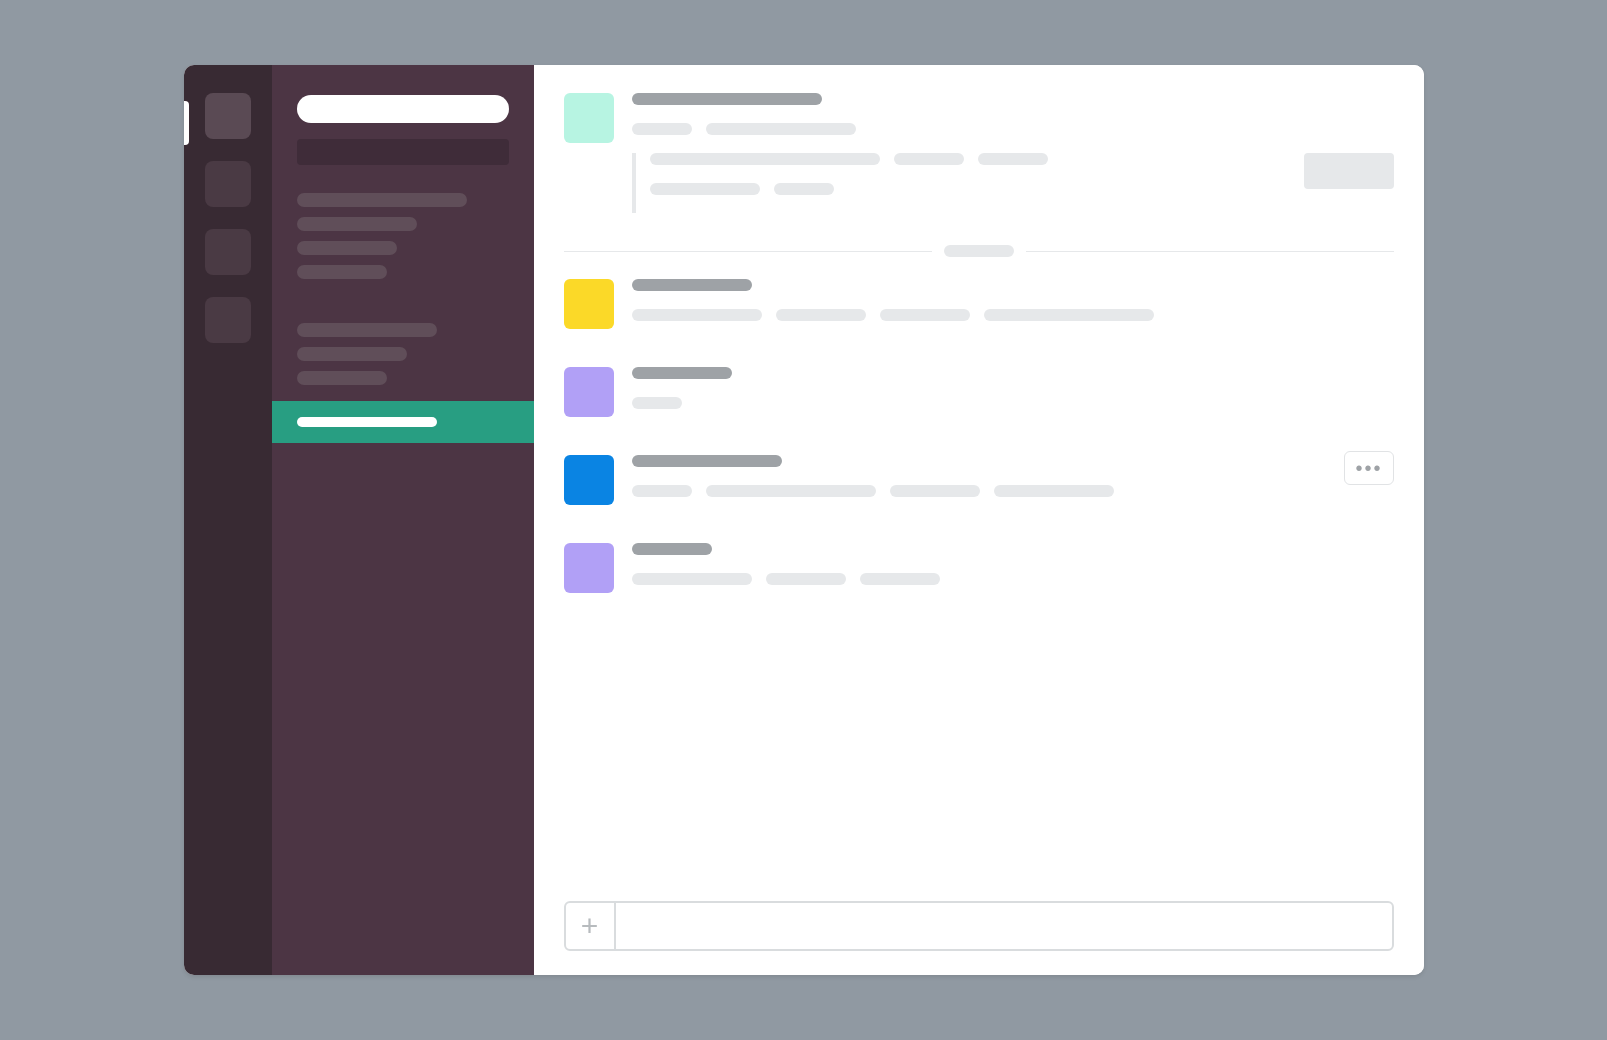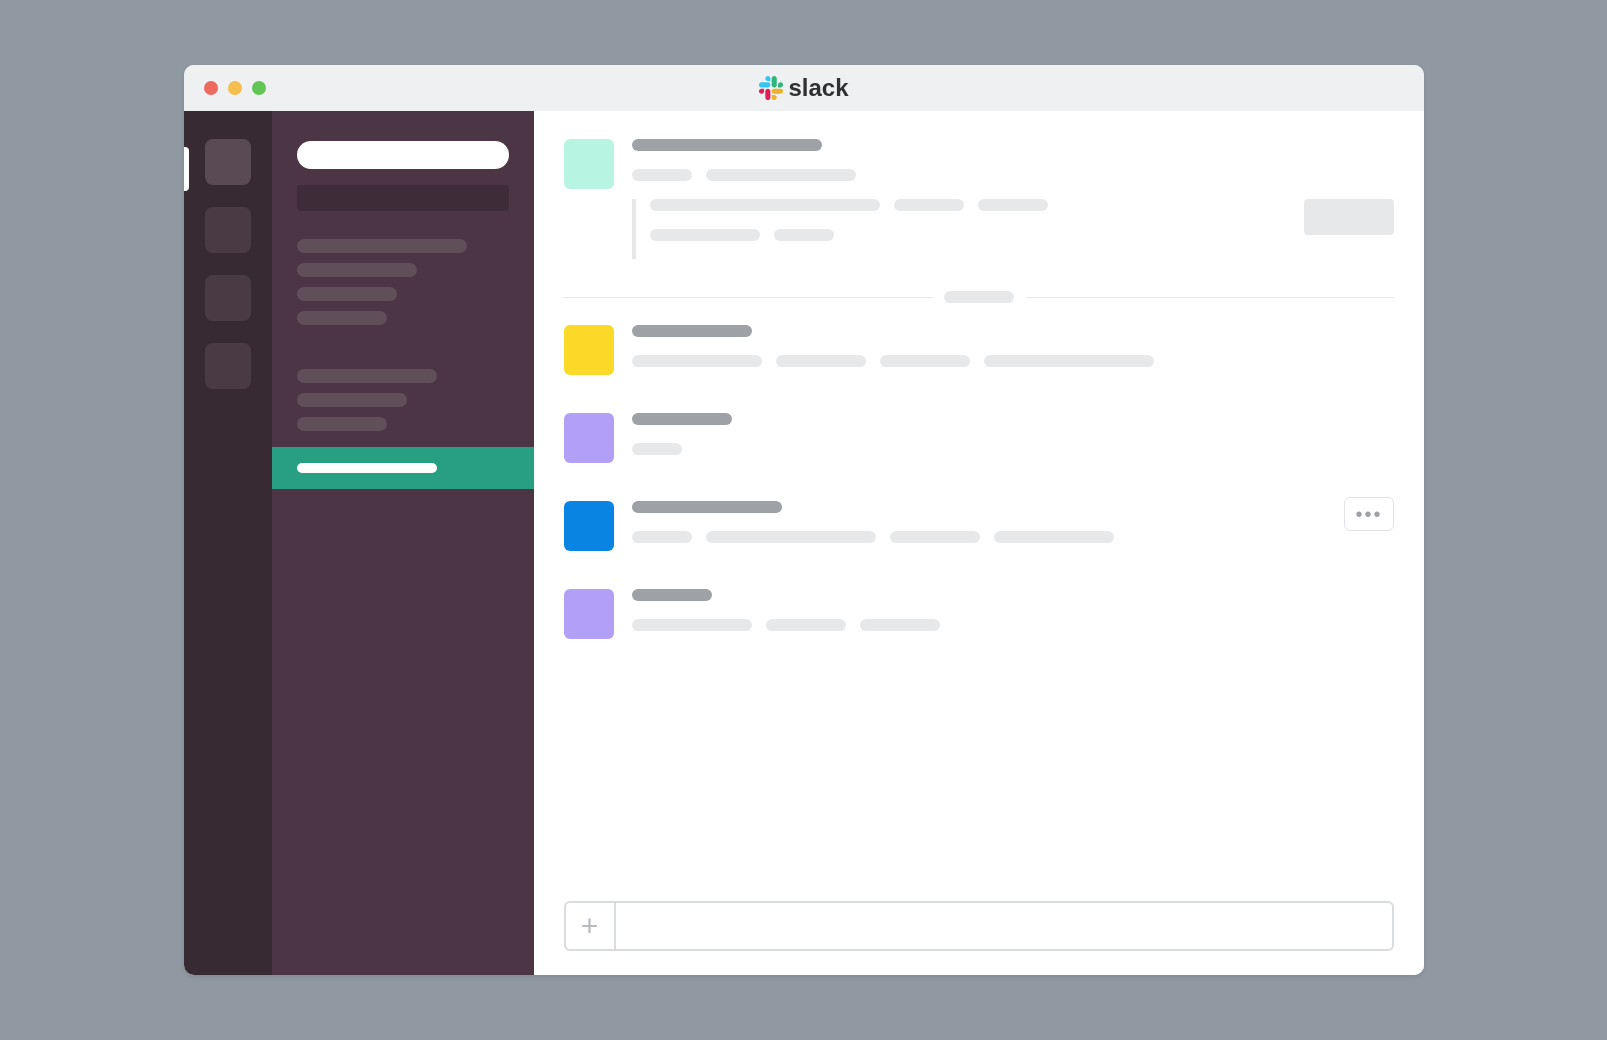--- a/index.html
+++ b/index.html
@@ -223,36 +223,20 @@
   }
   .composer .input {
     flex:1;
   }
 </style>
 </head>
 <body>
 
 <div class="window">
 
-  <div class="titlebar">
-    <div class="traffic-lights">
-      <div class="tl tl-close"></div>
-      <div class="tl tl-min"></div>
-      <div class="tl tl-max"></div>
-    </div>
-    <div class="title-center">
-      <svg class="slack-logo" viewBox="0 0 122 122">
-        <path fill="#E01E5A" d="M25.8 77.6c0 7.1-5.8 12.9-12.9 12.9S0 84.7 0 77.6s5.8-12.9 12.9-12.9h12.9v12.9zM32.3 77.6c0-7.1 5.8-12.9 12.9-12.9s12.9 5.8 12.9 12.9v32.3c0 7.1-5.8 12.9-12.9 12.9s-12.9-5.8-12.9-12.9V77.6z"></path>
-        <path fill="#36C5F0" d="M45.2 25.8c-7.1 0-12.9-5.8-12.9-12.9S38.1 0 45.2 0s12.9 5.8 12.9 12.9v12.9H45.2zM45.2 32.3c7.1 0 12.9 5.8 12.9 12.9s-5.8 12.9-12.9 12.9H12.9C5.8 58.1 0 52.3 0 45.2s5.8-12.9 12.9-12.9h32.3z"></path>
-        <path fill="#2EB67D" d="M96.9 45.2c0-7.1 5.8-12.9 12.9-12.9s12.9 5.8 12.9 12.9-5.8 12.9-12.9 12.9H96.9V45.2zM90.5 45.2c0 7.1-5.8 12.9-12.9 12.9s-12.9-5.8-12.9-12.9V12.9C64.7 5.8 70.5 0 77.6 0s12.9 5.8 12.9 12.9v32.3z"></path>
-        <path fill="#ECB22E" d="M77.6 96.9c7.1 0 12.9 5.8 12.9 12.9s-5.8 12.9-12.9 12.9-12.9-5.8-12.9-12.9V96.9h12.9zM77.6 90.5c-7.1 0-12.9-5.8-12.9-12.9s5.8-12.9 12.9-12.9h32.3c7.1 0 12.9 5.8 12.9 12.9s-5.8 12.9-12.9 12.9H77.6z"></path>
-      </svg>
-      <span>slack</span>
-    </div>
-  </div>
 
   <div class="body">
 
     <div class="rail" id="rail">
         <div class="ws active"></div>
         <div class="ws"></div>
         <div class="ws"></div>
         <div class="ws"></div>
       </div>
 

